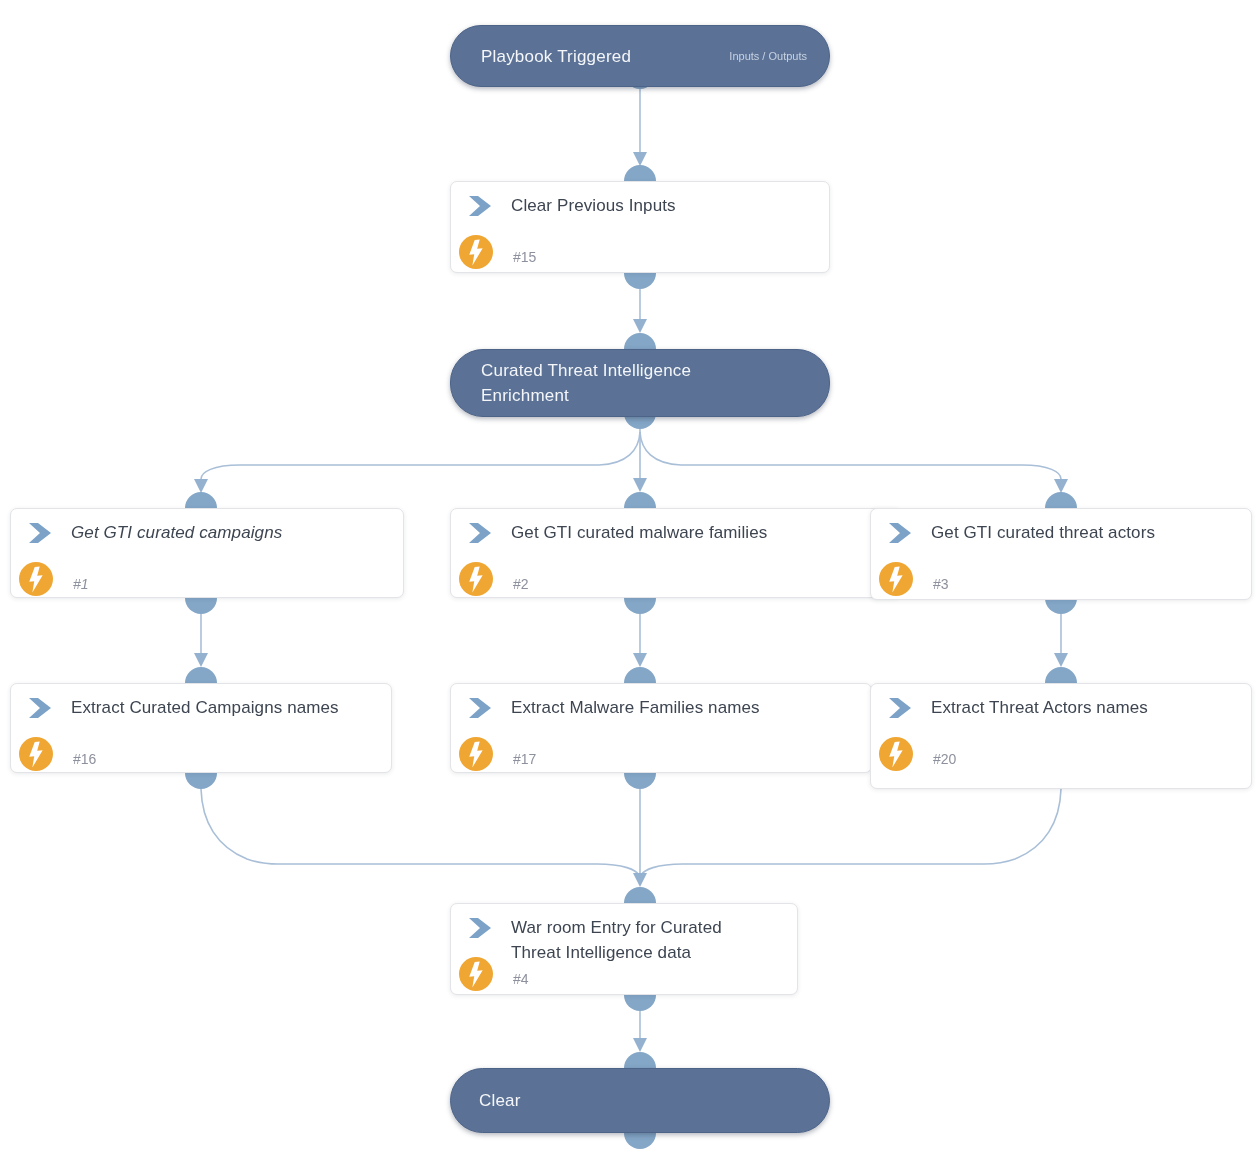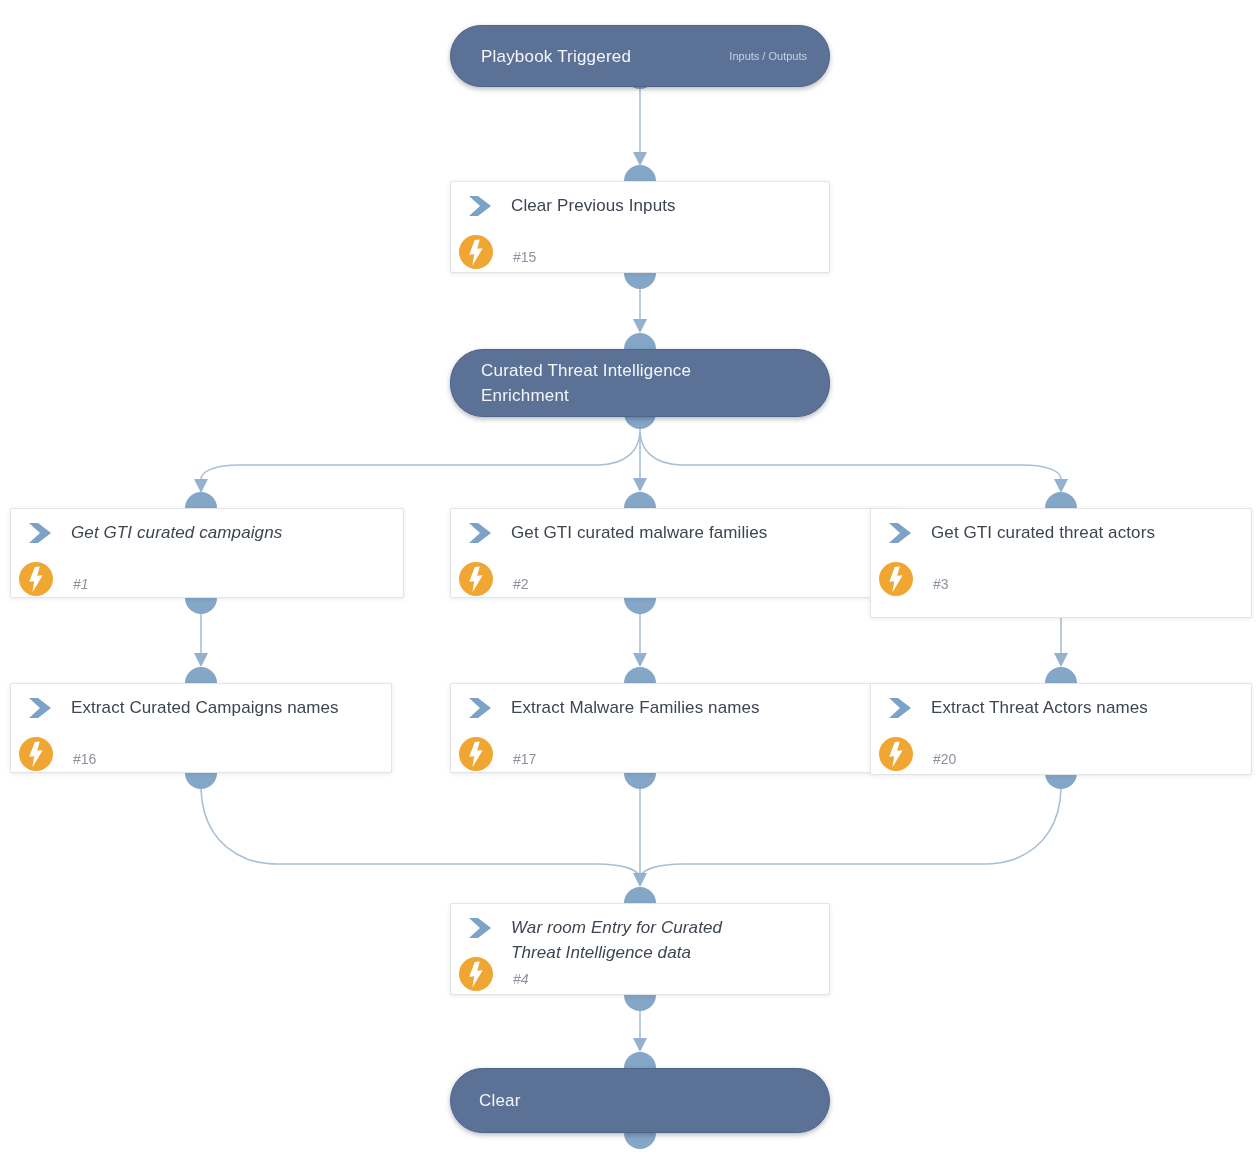--- a/index.html
+++ b/index.html
@@ -27,42 +27,42 @@
     color:var(--pill-text);
     display:flex;align-items:center;
     padding:0 22px 0 30px;
     cursor:pointer;
   }
   .p-title{font-size:17px;line-height:25px;letter-spacing:.2px;}
   .p-io{margin-left:auto;font-size:11px;color:var(--pill-sub);}
   .action{
     background:var(--box-bg);
     border:1px solid var(--box-border);
-    border-radius:2px;
+    border-radius:7px;
     box-shadow:0 1px 4px rgba(40,50,70,.10);
     cursor:pointer;
   }
   .chev{position:absolute;left:17px;top:14px;width:23px;height:20px;display:block;}
   .chev svg{display:block;}
   .a-title{position:absolute;left:60px;top:11px;right:12px;font-size:17px;line-height:25px;color:var(--title);letter-spacing:.1px;}
   .bolt{position:absolute;left:8px;top:53px;width:34px;height:34px;display:block;}
   .bolt svg{display:block;}
   .a-num{position:absolute;left:62px;top:68px;font-size:14px;line-height:14px;color:var(--num);}
 
   #n-start{left:450px;top:11px;width:380px;height:62px;margin-top:14px;}
   #n-clear{left:450px;top:181px;width:380px;height:92px;}
   #n-enrich{left:450px;top:349px;width:380px;height:68px;}
   #n-enrich .p-title{width:250px;}
   #n-campaigns{left:10px;top:508px;width:394px;height:90px;font-style:italic;}
   #n-malware{left:450px;top:508px;width:451px;height:90px;}
-  #n-actors{left:870px;top:508px;width:382px;height:110px;}
+  #n-actors{left:870px;top:508px;width:382px;height:92px;}
   #n-ex-campaigns{left:10px;top:683px;width:382px;height:90px;}
   #n-ex-malware{left:450px;top:683px;width:422px;height:90px;}
-  #n-ex-actors{left:870px;top:683px;width:382px;height:92px;}
-  #n-warroom{left:450px;top:903px;width:380px;height:92px;font-style:italic;}
+  #n-ex-actors{left:870px;top:683px;width:382px;height:106px;}
+  #n-warroom{left:450px;top:903px;width:348px;height:92px;}
   #n-warroom .a-title{max-width:235px;}
   #n-done{left:450px;top:1068px;width:380px;height:65px;padding-left:28px;}
 </style>
 </head>
 <body>
 
 <div id="canvas">
 
   <svg id="wires" viewBox="0 0 1260 1159" xmlns="http://www.w3.org/2000/svg">
 

